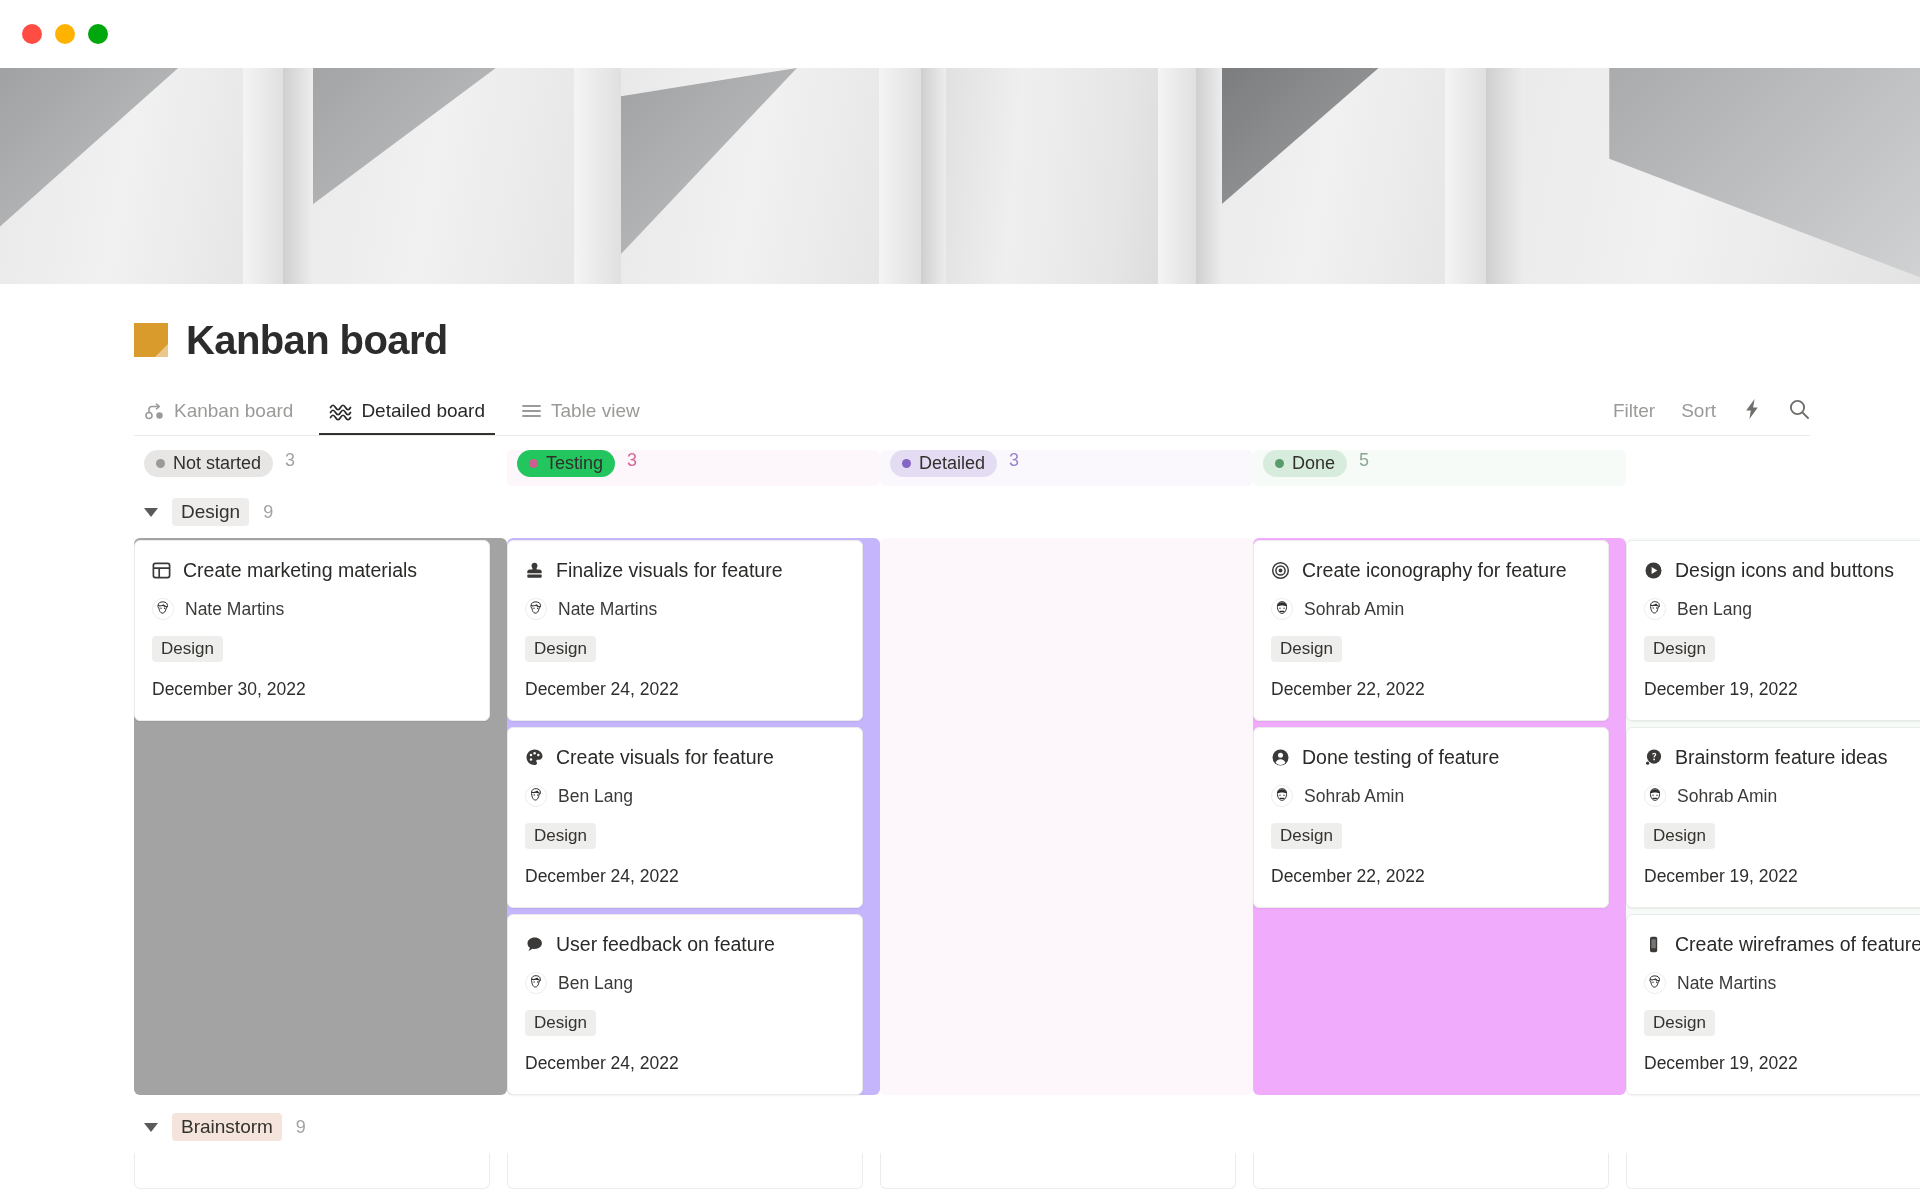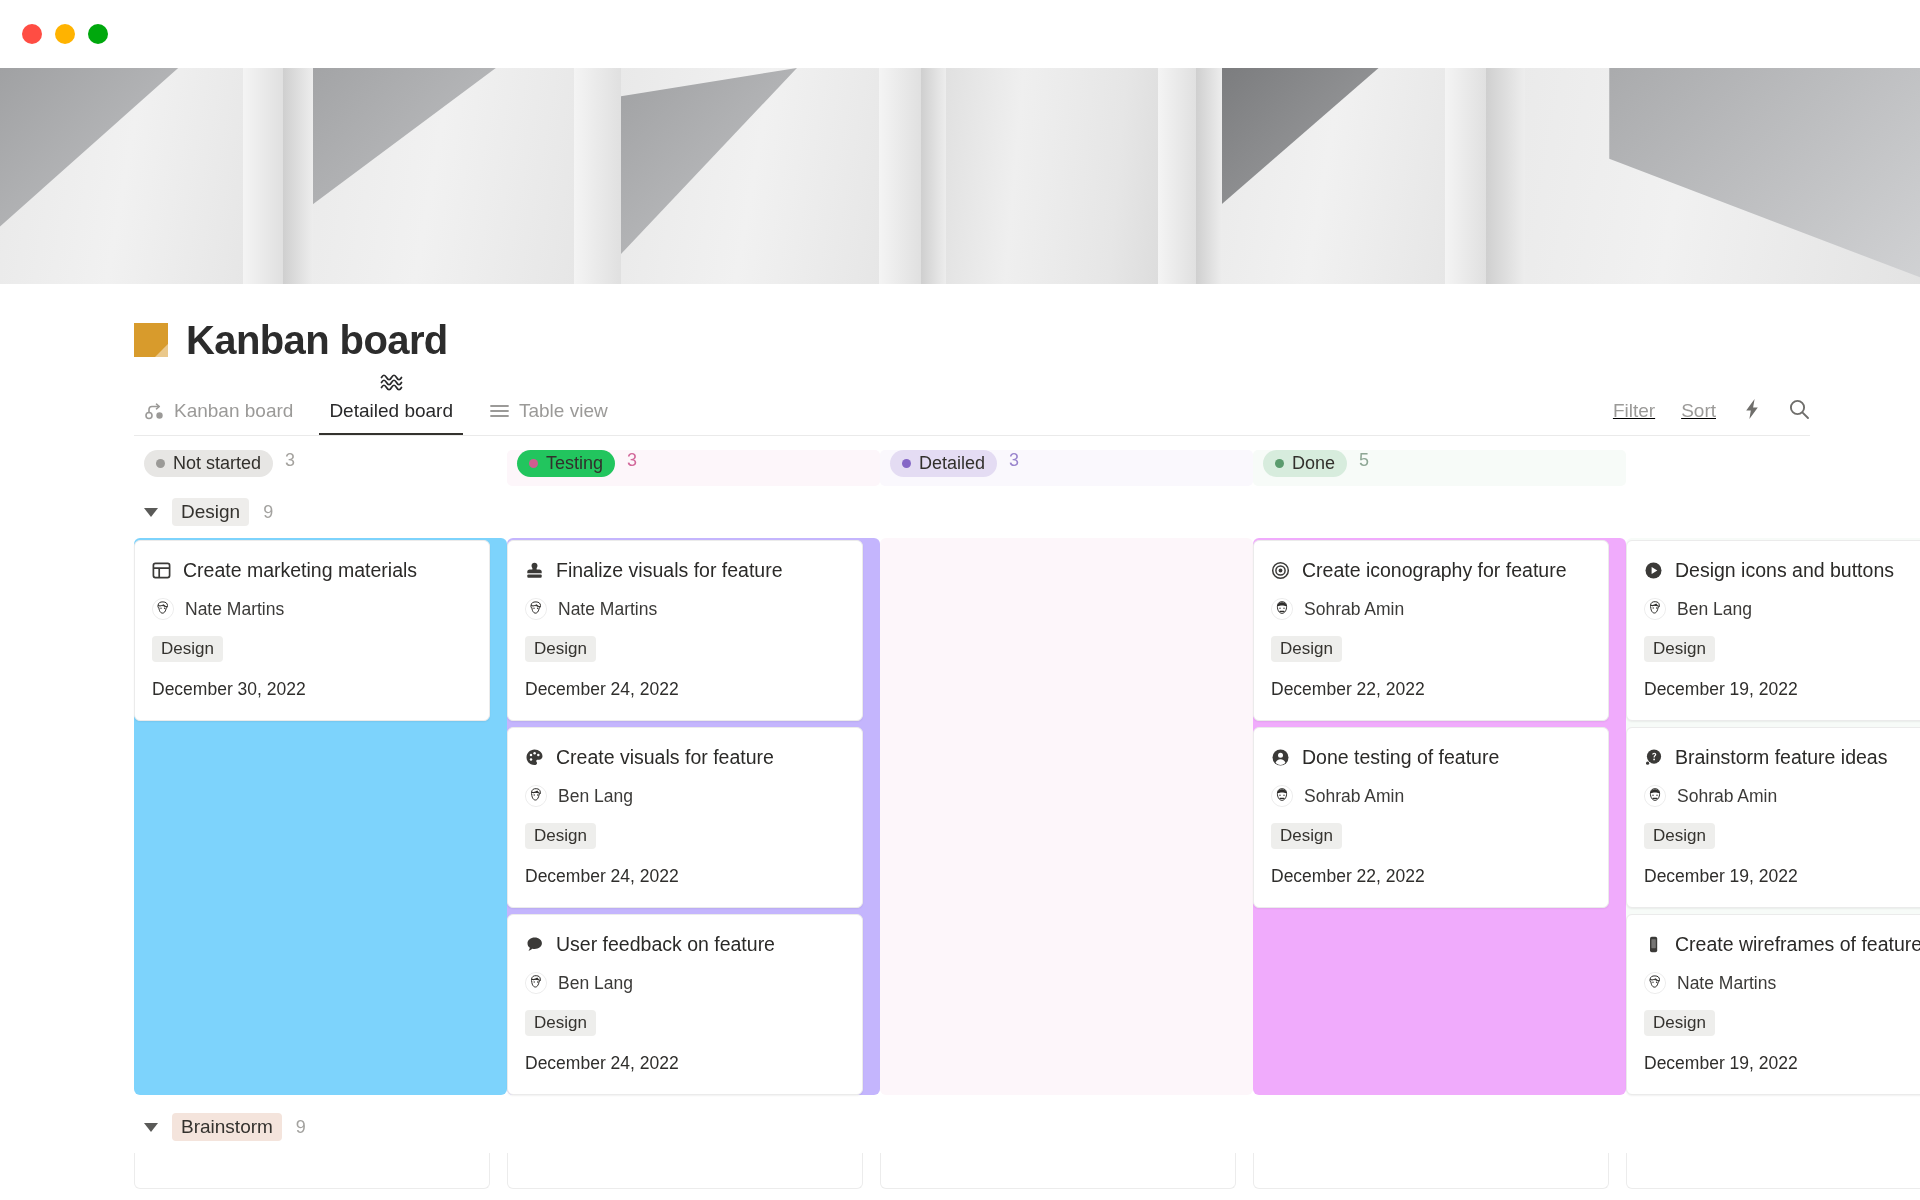--- a/index.html
+++ b/index.html
@@ -133,26 +133,26 @@
     align-items: center;
     gap: 9px;
     padding: 0 10px 11px 10px;
     margin-right: 16px;
     font-size: 19px;
     color: #9b9a98;
     cursor: pointer;
     border-bottom: 2.5px solid transparent;
     white-space: nowrap;
   }
-  .tab.active { color: #29292a; border-bottom-color: #34322e; font-weight: 500; flex-direction: column; }
+  .tab.active { color: #29292a; border-bottom-color: #34322e; font-weight: 500; }
   .tab svg { display: block; }
   .tab .gl { stroke: #9b9a98; }
   .tab.active .gl { stroke: #29292a; }
 
-  .toolbar { display: flex; align-items: center; gap: 26px; padding-bottom: 11px; text-decoration: underline; }
+  .toolbar { display: flex; align-items: center; gap: 26px; padding-bottom: 11px; }
   .tool-txt { font-size: 19px; color: #9b9a98; cursor: pointer; }
   .tool-ico { cursor: pointer; display: block; }
 
   
   .board {
     margin-top: 14px;
     margin-left: 134px;
     display: flex;
     align-items: flex-start;
     width: 1920px;
@@ -424,21 +424,21 @@
       <div class="group-row">
         <div class="group-label-cell">
           <span class="caret"></span>
           <span class="group-pill" style="background:#eeedeb">Design</span>
           <span class="group-count">9</span>
         </div>
       </div>
 
       <div class="lanes">
 
-        <div class="lane" style="background:#7dd3fc">
+        <div class="lane" style="background:#a3a3a3">
           <div class="lane-inner">
             <div class="card">
               <div class="card-title">
                 <span>
                   <svg width="19" height="19" viewBox="0 0 19 19" fill="none">
                     <rect x="1.4" y="2.4" width="16.2" height="14.2" rx="2" stroke="#3b3a38" stroke-width="1.7"></rect>
                     <path d="M1.4 7.2h16.2M7.2 7.2v9.4" stroke="#3b3a38" stroke-width="1.7"></path>
                   </svg>
                 </span>
                 <span>Create marketing materials</span>

